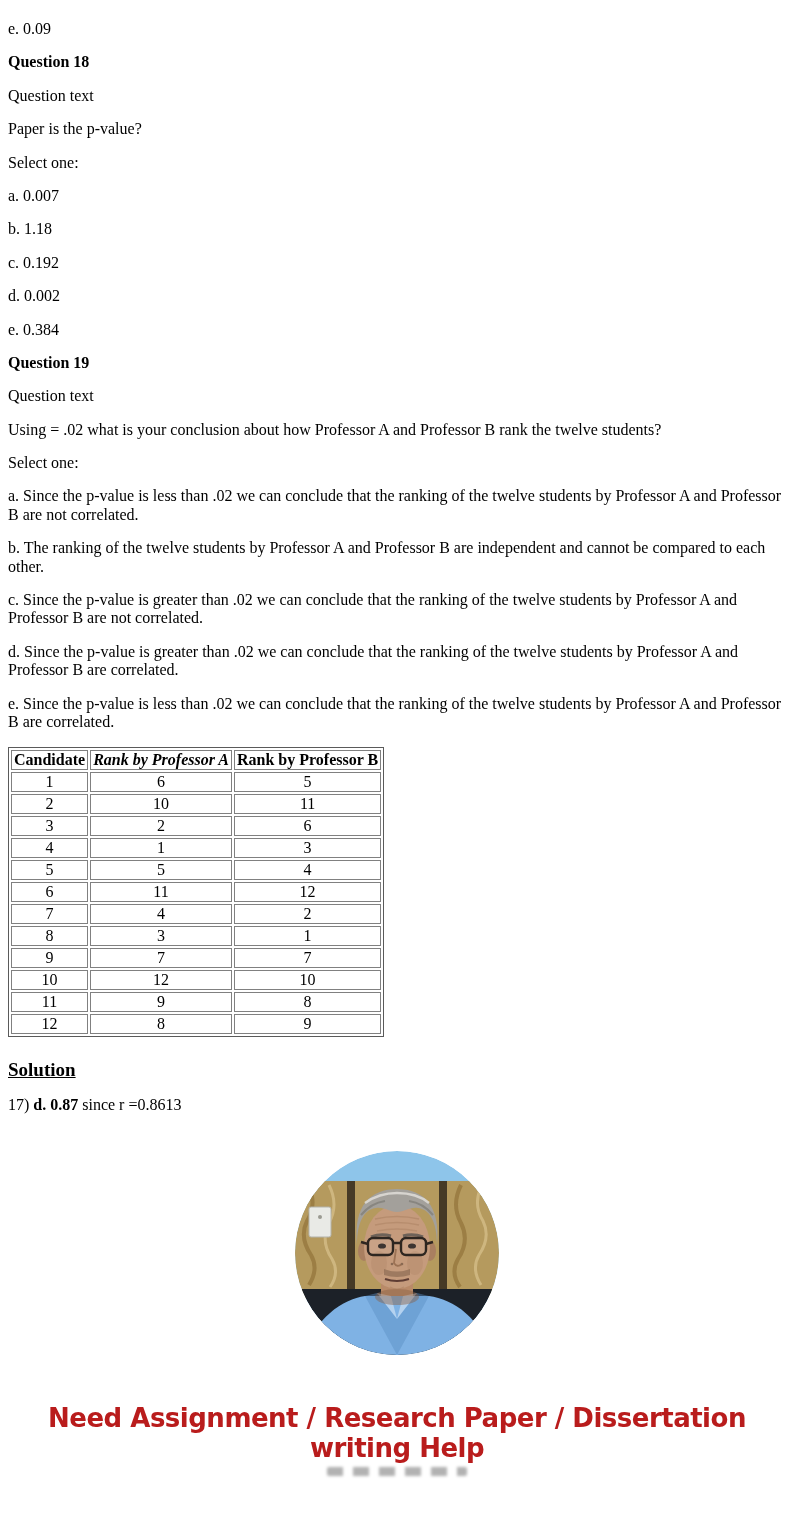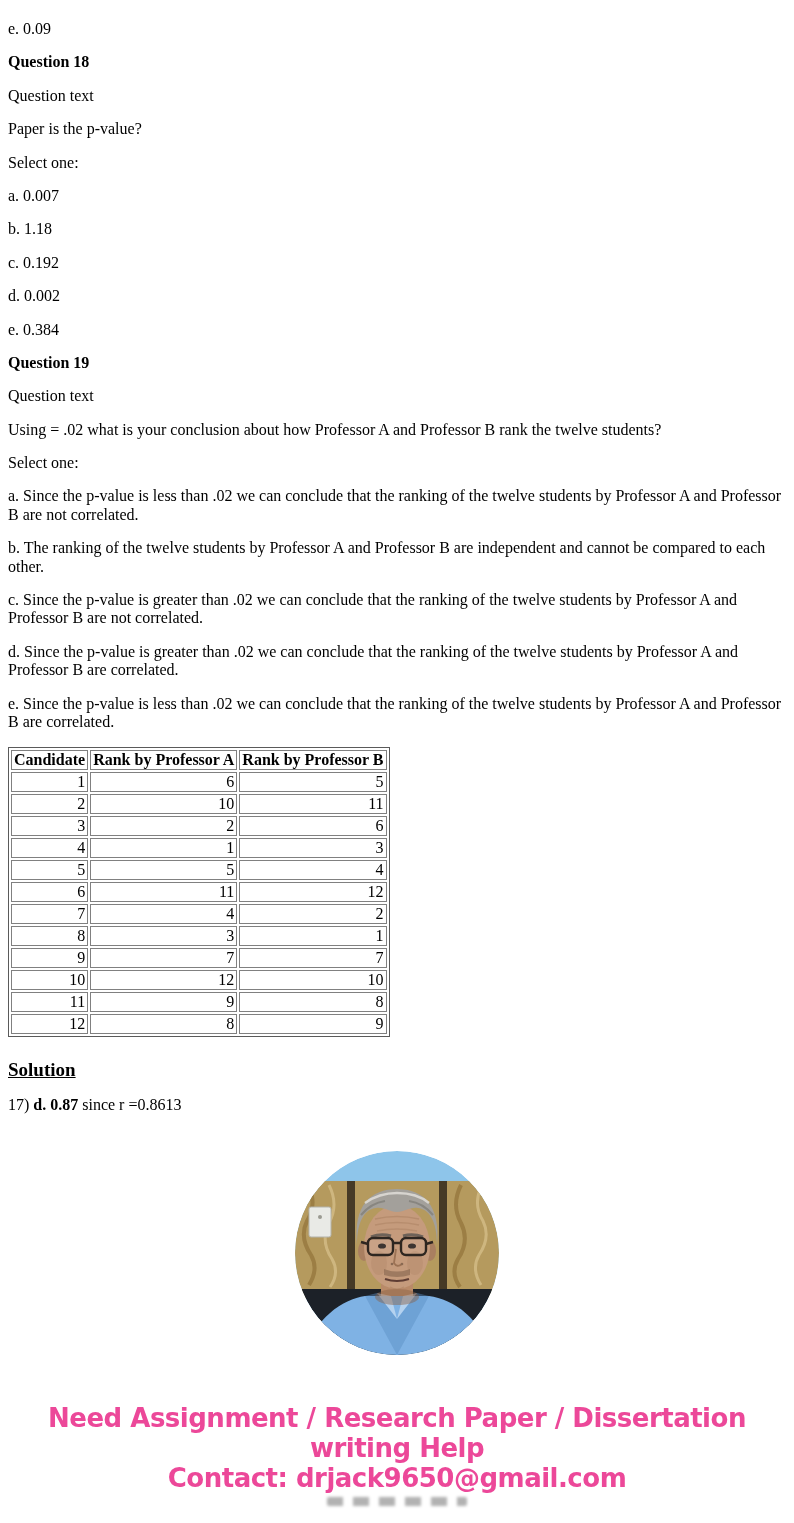--- a/index.html
+++ b/index.html
@@ -19,45 +19,45 @@
   p.first{margin-top:12px;}
   .q-title{font-weight:bold;margin-top:15px;}
 
   table.rank-table{
     border-collapse:separate; border-spacing:2px;
     border:1px solid var(--tbl-outer);
     margin:16px 0 0 0;
   }
   table.rank-table th, table.rank-table td{
     border:1px solid var(--tbl-inner);
-    padding:0 2px; line-height:18px; text-align:right;
+    padding:0 2px; line-height:18px; text-align:center;
     font-size:16px; white-space:nowrap;
   }
   table.rank-table th{font-weight:bold;}
   table.rank-table th:nth-child(1){width:72px;}
-  table.rank-table th:nth-child(2){width:140px;}
+  table.rank-table th:nth-child(2){width:140px;font-style:italic;}
   table.rank-table th:nth-child(3){width:146px;}
 
   h3.solution-heading{
     font-size:19px; font-weight:bold; margin:22px 0 15px 0;
     font-family:"Liberation Serif", serif;
     text-decoration:underline;
   }
   .answer-line b{font-weight:bold;text-align:right;}
 
   .avatar-wrap{
     width:204px; height:204px; margin:36px auto 0 auto;
     border-radius:50%; overflow:hidden; display:block;
   }
   .avatar-wrap svg{display:block;}
 
   .footer{
     margin-top:48px; text-align:center; position:relative;
     font-family:"DejaVu Sans", "Liberation Sans", sans-serif;
-    font-weight:bold; font-size:26px; line-height:30px; color:#ec4899;
+    font-weight:bold; font-size:26px; line-height:30px; color:#b91c1c;
     letter-spacing:-0.5px;
   }
   .footer .footer-heading{max-width:770px; margin:0 auto;}
   .footer .footer-contact{margin:0 auto;}
   .footer .watermark-smudge{
     width:140px; height:9px; margin:4px auto 0 auto;
     background:repeating-linear-gradient(90deg, rgba(0,0,0,0.30) 0 16px, transparent 16px 26px);
     filter:blur(1.6px); border-radius:2px;
   }
 </style>
@@ -233,15 +233,14 @@
 
       <path d="M90,128 Q102,132 114,128" stroke="#5d3c33" stroke-width="2" fill="none"></path>
 
       <path d="M95,136 q7,4 14,0" stroke="var(--skin-dark)" stroke-width="1.4" fill="none" opacity="0.5"></path>
     </g>
   </svg>
 </div>
 
 <div class="footer">
   <div class="footer-heading">Need Assignment / Research Paper / Dissertation writing Help</div>
-  <div class="footer-contact">Contact: drjack9650@gmail.com</div>
   <div class="watermark-smudge"></div>
 </div>
 
 </body></html>

